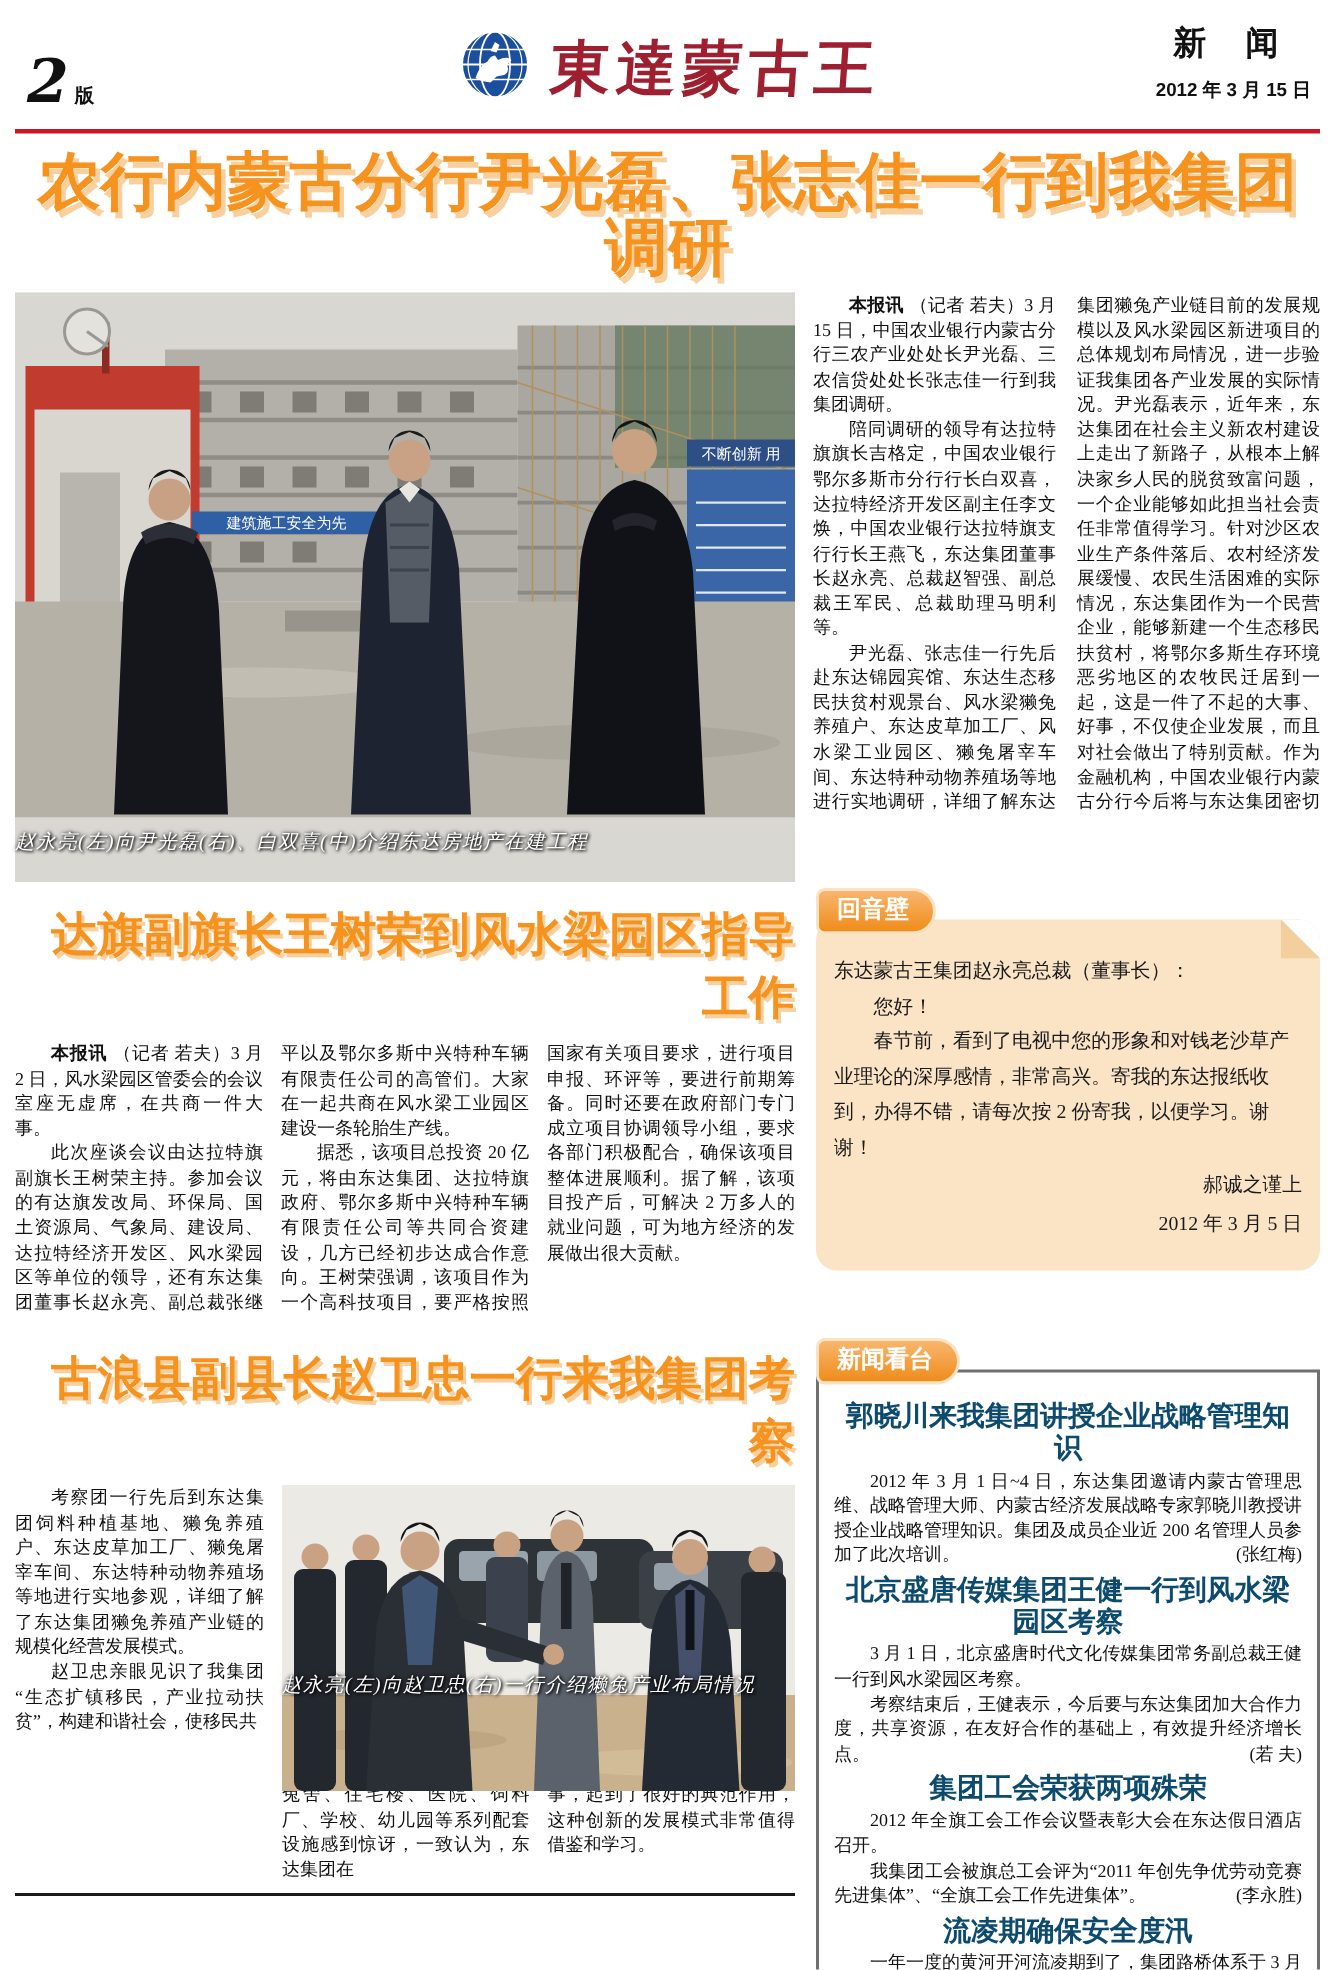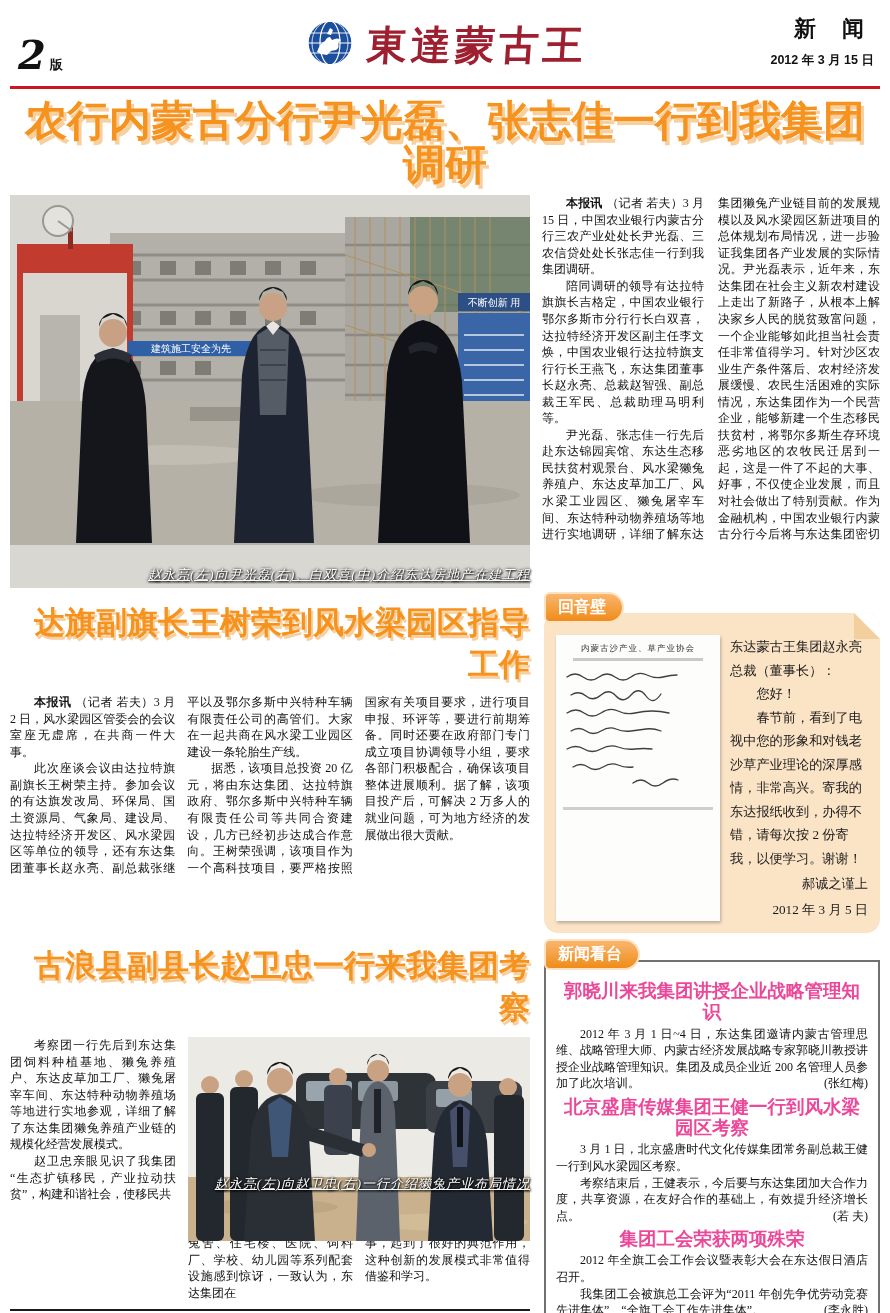--- a/index.html
+++ b/index.html
@@ -6,38 +6,38 @@
     font-family:"Liberation Serif","DejaVu Serif",serif;color:#111;}
   .page{width:870px;margin:0 auto;position:relative;}
   
   .hdr{position:relative;height:86px;border-bottom:3px solid #cf1322;}
   .pagenum{position:absolute;left:8px;bottom:8px;}
   .pagenum .num{font-size:40px;font-style:italic;font-weight:bold;font-family:"DejaVu Serif",serif;}
   .pagenum .lbl{font-size:13px;font-weight:bold;}
   .masthead{position:absolute;left:50%;top:16px;transform:translateX(-50%);display:flex;align-items:center;gap:10px;}
   .masthead .title{font-size:40px;font-weight:bold;color:#9e1f2f;letter-spacing:4px;transform:skewX(-4deg);
     font-family:"Liberation Serif",serif;}
-  .hdr-right{position:absolute;right:6px;top:14px;text-align:right;}
+  .hdr-right{position:absolute;right:6px;top:14px;text-align:center;}
   .hdr-right .section{font-size:22px;font-weight:900;letter-spacing:10px;font-family:"Liberation Sans",sans-serif;}
   .hdr-right .date{font-size:12.5px;font-weight:bold;margin-top:8px;font-family:"Liberation Sans",sans-serif;}
   
   .h1{margin:10px 0 8px 0;text-align:center;font-size:42px;line-height:1.05;font-weight:900;color:#f6921e;
     font-family:"Liberation Sans",sans-serif;letter-spacing:0px;text-shadow:3px 4px 0 #f8cf9e;}
   .h2{margin:14px 0 8px 0;text-align:right;font-size:31px;font-weight:900;color:#f6921e;
     font-family:Liberation Sans, sans-serif;text-shadow:2px 3px 0 #f8cf9e;}
   
   .art{font-size:12px;line-height:1.38;text-align:justify;}
   .art p{margin:0;text-indent:2em;}
   .lead{font-weight:bold;margin-right:4px;}
   
   .top{display:flex;gap:12px;margin-top:4px;}
   .photo{position:relative;background:#d8d7d2;flex:none;}
   .photo svg{display:block;}
-  .photo figcaption{position:absolute;left:0;right:0;bottom:4px;text-align:right;color:#fff;
-    font-size:13px;font-style:italic;letter-spacing:1px;text-shadow:1px 1px 2px #000,0 0 3px #000;text-decoration:underline;}
+  .photo figcaption{position:absolute;left:0;right:0;bottom:18px;text-align:left;color:#fff;
+    font-size:13px;font-style:italic;letter-spacing:1px;text-shadow:1px 1px 2px #000,0 0 3px #000;}
   .a1cols{width:338px;column-count:2;column-gap:14px;height:350px;}
   
   .mid{display:flex;gap:14px;align-items:flex-start;}
   .mid-left{width:520px;}
   .a2cols{column-count:3;column-gap:12px;height:192px;}
   
   .badge{display:inline-block;background:linear-gradient(#f9b66e,#ef8c1a);color:#fff;font-weight:bold;
     font-size:16px;line-height:1;padding:5px 16px 6px 12px;border-radius:6px 16px 16px 6px;
     border:2px solid #fbe2c2;font-family:"Liberation Sans",sans-serif;position:relative;z-index:2;}
   .echo{width:336px;margin-top:4px;}
@@ -58,21 +58,21 @@
   .bot-left{width:520px;}
   .b-row{display:flex;gap:12px;}
   .b-col1{width:166px;flex:none;}
   .b-right{flex:1;}
   .under{display:flex;gap:12px;margin-top:5px;}
   .under > div{flex:1;}
   .cont{border-top:2px solid #1a1a1a;margin-top:8px;padding-top:6px;column-count:3;column-gap:12px;height:212px;}
   
   .news{width:336px;margin-top:4px;}
   .news-box{border:2px solid #707070;margin-top:-10px;padding:14px 10px 6px 10px;height:506px;overflow:hidden;background:#fff;}
-  .nb-title{text-align:center;color:#ec4899;font-weight:900;font-family:"Liberation Sans",sans-serif;
+  .nb-title{text-align:center;color:#0c4a6e;font-weight:900;font-family:"Liberation Sans",sans-serif;
     font-size:18.5px;margin:4px 0 3px 0;line-height:1.15;}
   .nb-body{font-size:12px;line-height:1.38;text-align:justify;margin:0;text-indent:2em;}
   .author{float:right;text-indent:0;}
   .caption2{font-size:12px;}
 </style>
 </head>
 <body>
 
 <div class="page">
 
@@ -227,36 +227,20 @@
       <div class="h2">达旗副旗长王树荣到风水梁园区指导工作</div>
       <div class="a2cols art">
         <p><b class="lead">本报讯</b><span>（记者 若夫）</span><span>3 月 2 日，风水梁园区管委会的会议室座无虚席，在共商一件大事。</span></p>
         <p>此次座谈会议由达拉特旗副旗长王树荣主持。参加会议的有达旗发改局、环保局、国土资源局、气象局、建设局、达拉特经济开发区、风水梁园区等单位的领导，还有东达集团董事长赵永亮、副总裁张继平以及鄂尔多斯中兴特种车辆有限责任公司的高管们。大家在一起共商在风水梁工业园区建设一条轮胎生产线。</p>
         <p>据悉，该项目总投资 20 亿元，将由东达集团、达拉特旗政府、鄂尔多斯中兴特种车辆有限责任公司等共同合资建设，几方已经初步达成合作意向。王树荣强调，该项目作为一个高科技项目，要严格按照国家有关项目要求，进行项目申报、环评等，要进行前期筹备。同时还要在政府部门专门成立项目协调领导小组，要求各部门积极配合，确保该项目整体进展顺利。据了解，该项目投产后，可解决 2 万多人的就业问题，可为地方经济的发展做出很大贡献。</p>
       </div>
     </div>
     <aside class="echo">
       <span class="badge">回音壁</span>
       <div class="echo-box">
-        <div class="paper">
-          <div class="lh">内蒙古沙产业、草产业协会</div>
-          <div class="lh-en"></div>
-          <svg width="136" height="130" viewBox="0 0 136 130">
-            <g fill="none" stroke="#3f3f3f" stroke-width="1.3" stroke-linecap="round">
-              <path d="M4,10 q8,-6 16,0 t16,0 t16,0 t16,0 t16,-2 t16,2 t14,-2"></path>
-              <path d="M8,28 q8,-5 15,1 t15,-1 t15,1 t15,-1 t15,1 t15,-2"></path>
-              <path d="M4,46 q9,-6 17,0 t17,0 t17,-2 t17,2 t17,-2 t17,2"></path>
-              <path d="M8,64 q8,-5 15,0 t15,0 t15,-2 t15,2 t15,-2 t15,2"></path>
-              <path d="M4,82 q9,-5 17,0 t17,0 t17,-2 t17,2 t17,0"></path>
-              <path d="M10,100 q8,-5 15,0 t15,0 t15,-2 t15,2"></path>
-              <path d="M70,116 q8,-6 15,0 t15,0 t15,-3"></path>
-            </g>
-          </svg>
-          <div class="foot"></div>
-        </div>
         <div class="letter">
           <p>东达蒙古王集团赵永亮总裁（董事长）：</p>
           <p class="ind">您好！</p>
           <p class="ind">春节前，看到了电视中您的形象和对钱老沙草产业理论的深厚感情，非常高兴。寄我的东达报纸收到，办得不错，请每次按 2 份寄我，以便学习。谢谢！</p>
           <p class="sig">郝诚之谨上</p>
           <p class="sig">2012 年 3 月 5 日</p>
         </div>
       </div>
     </aside>
   </section>

